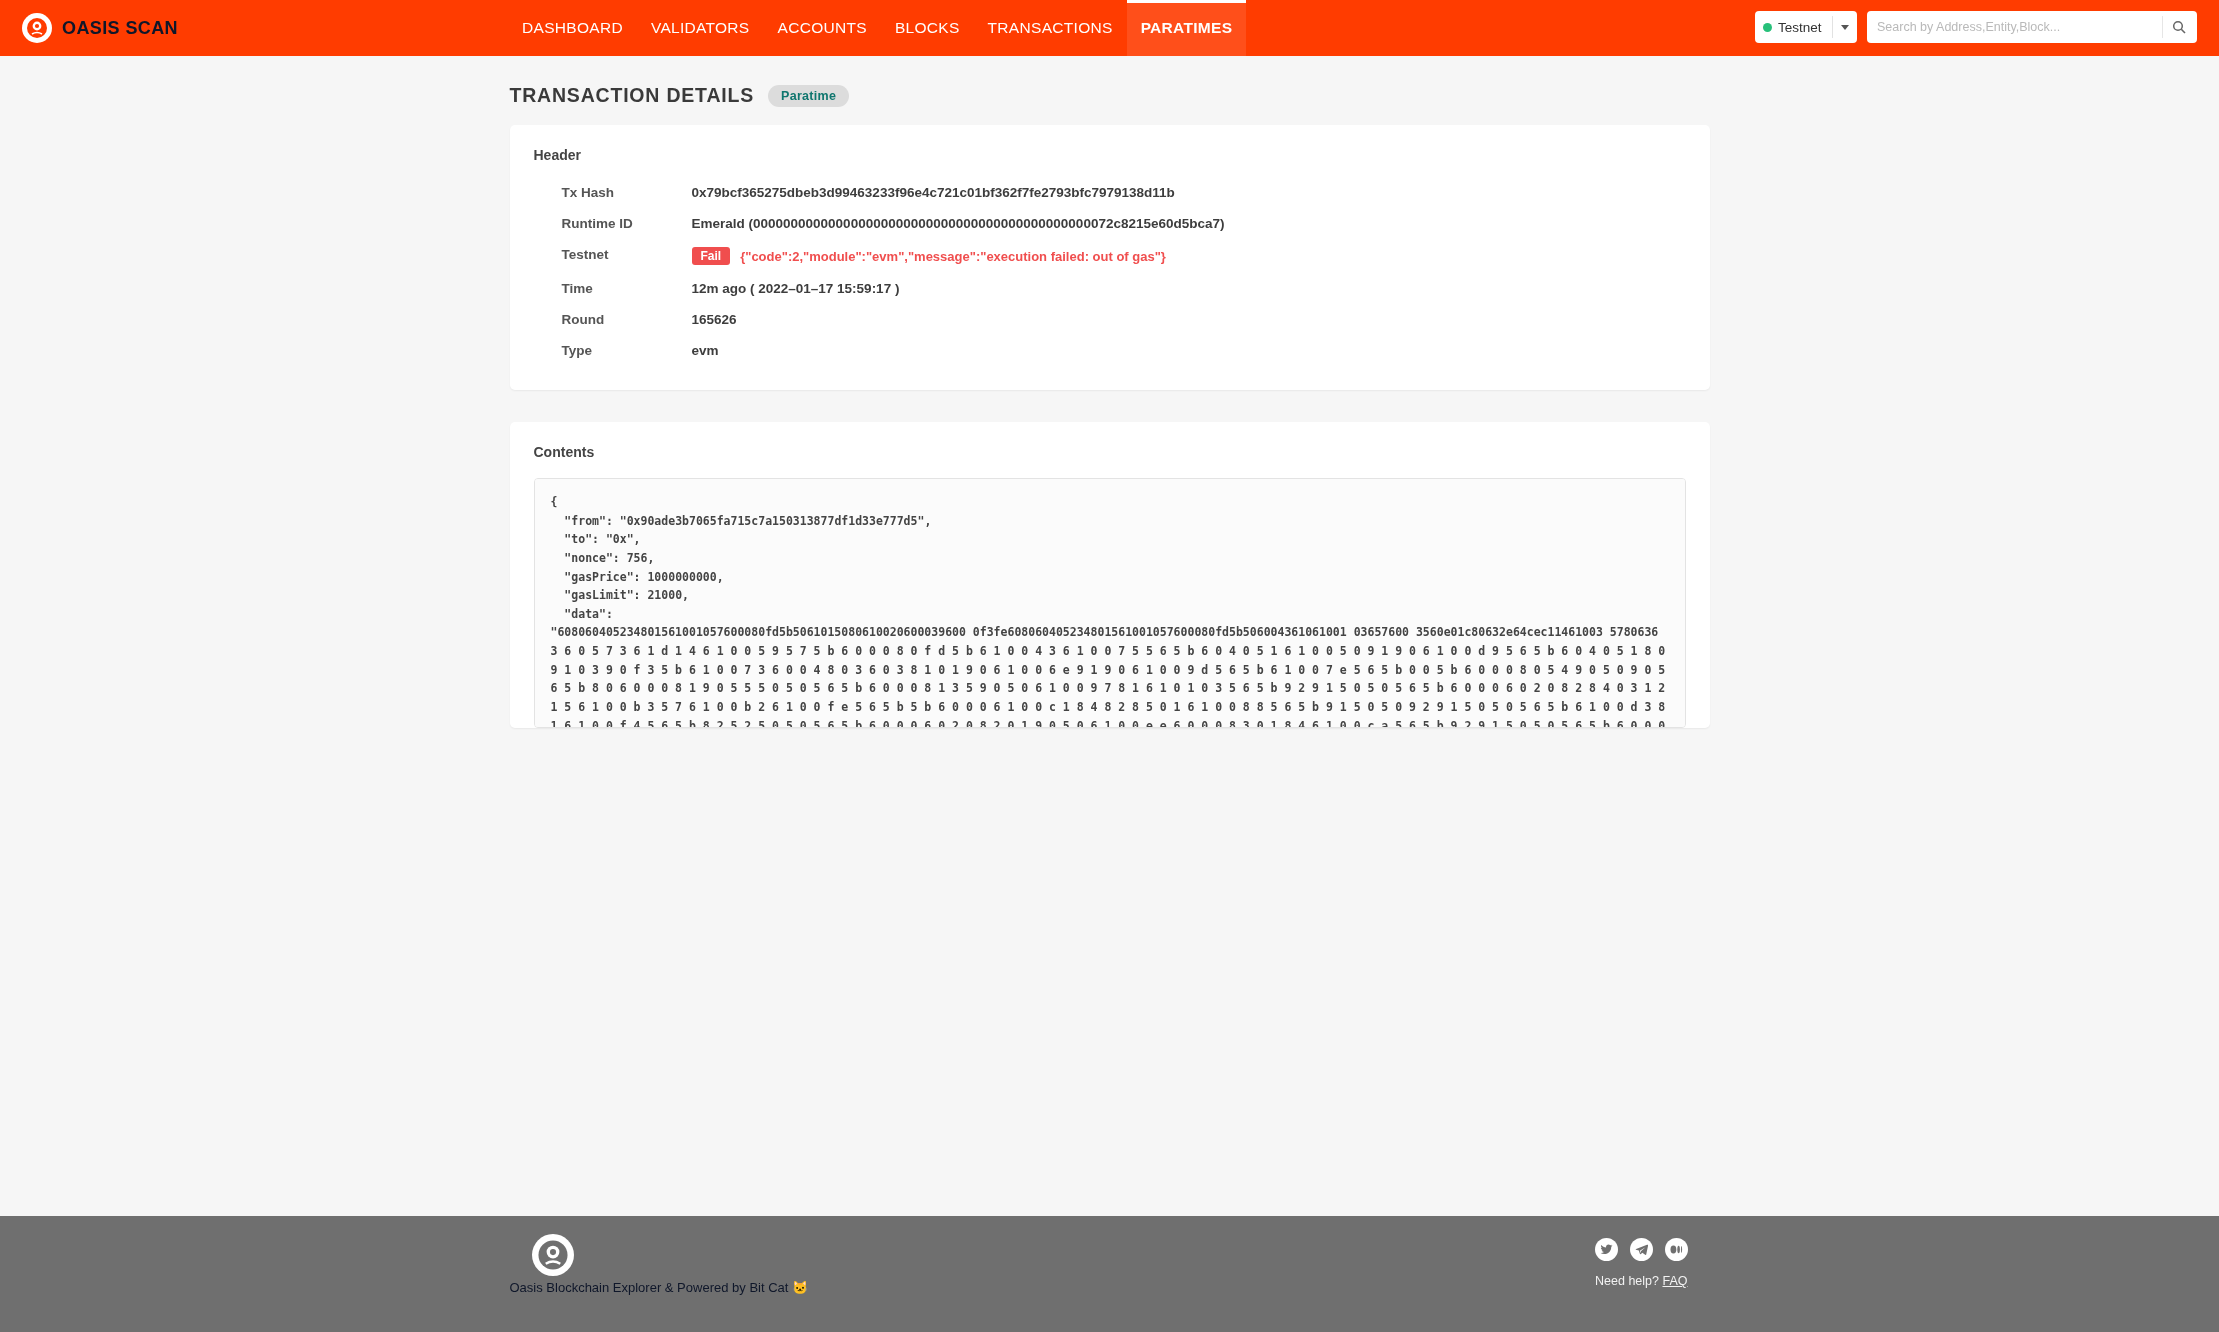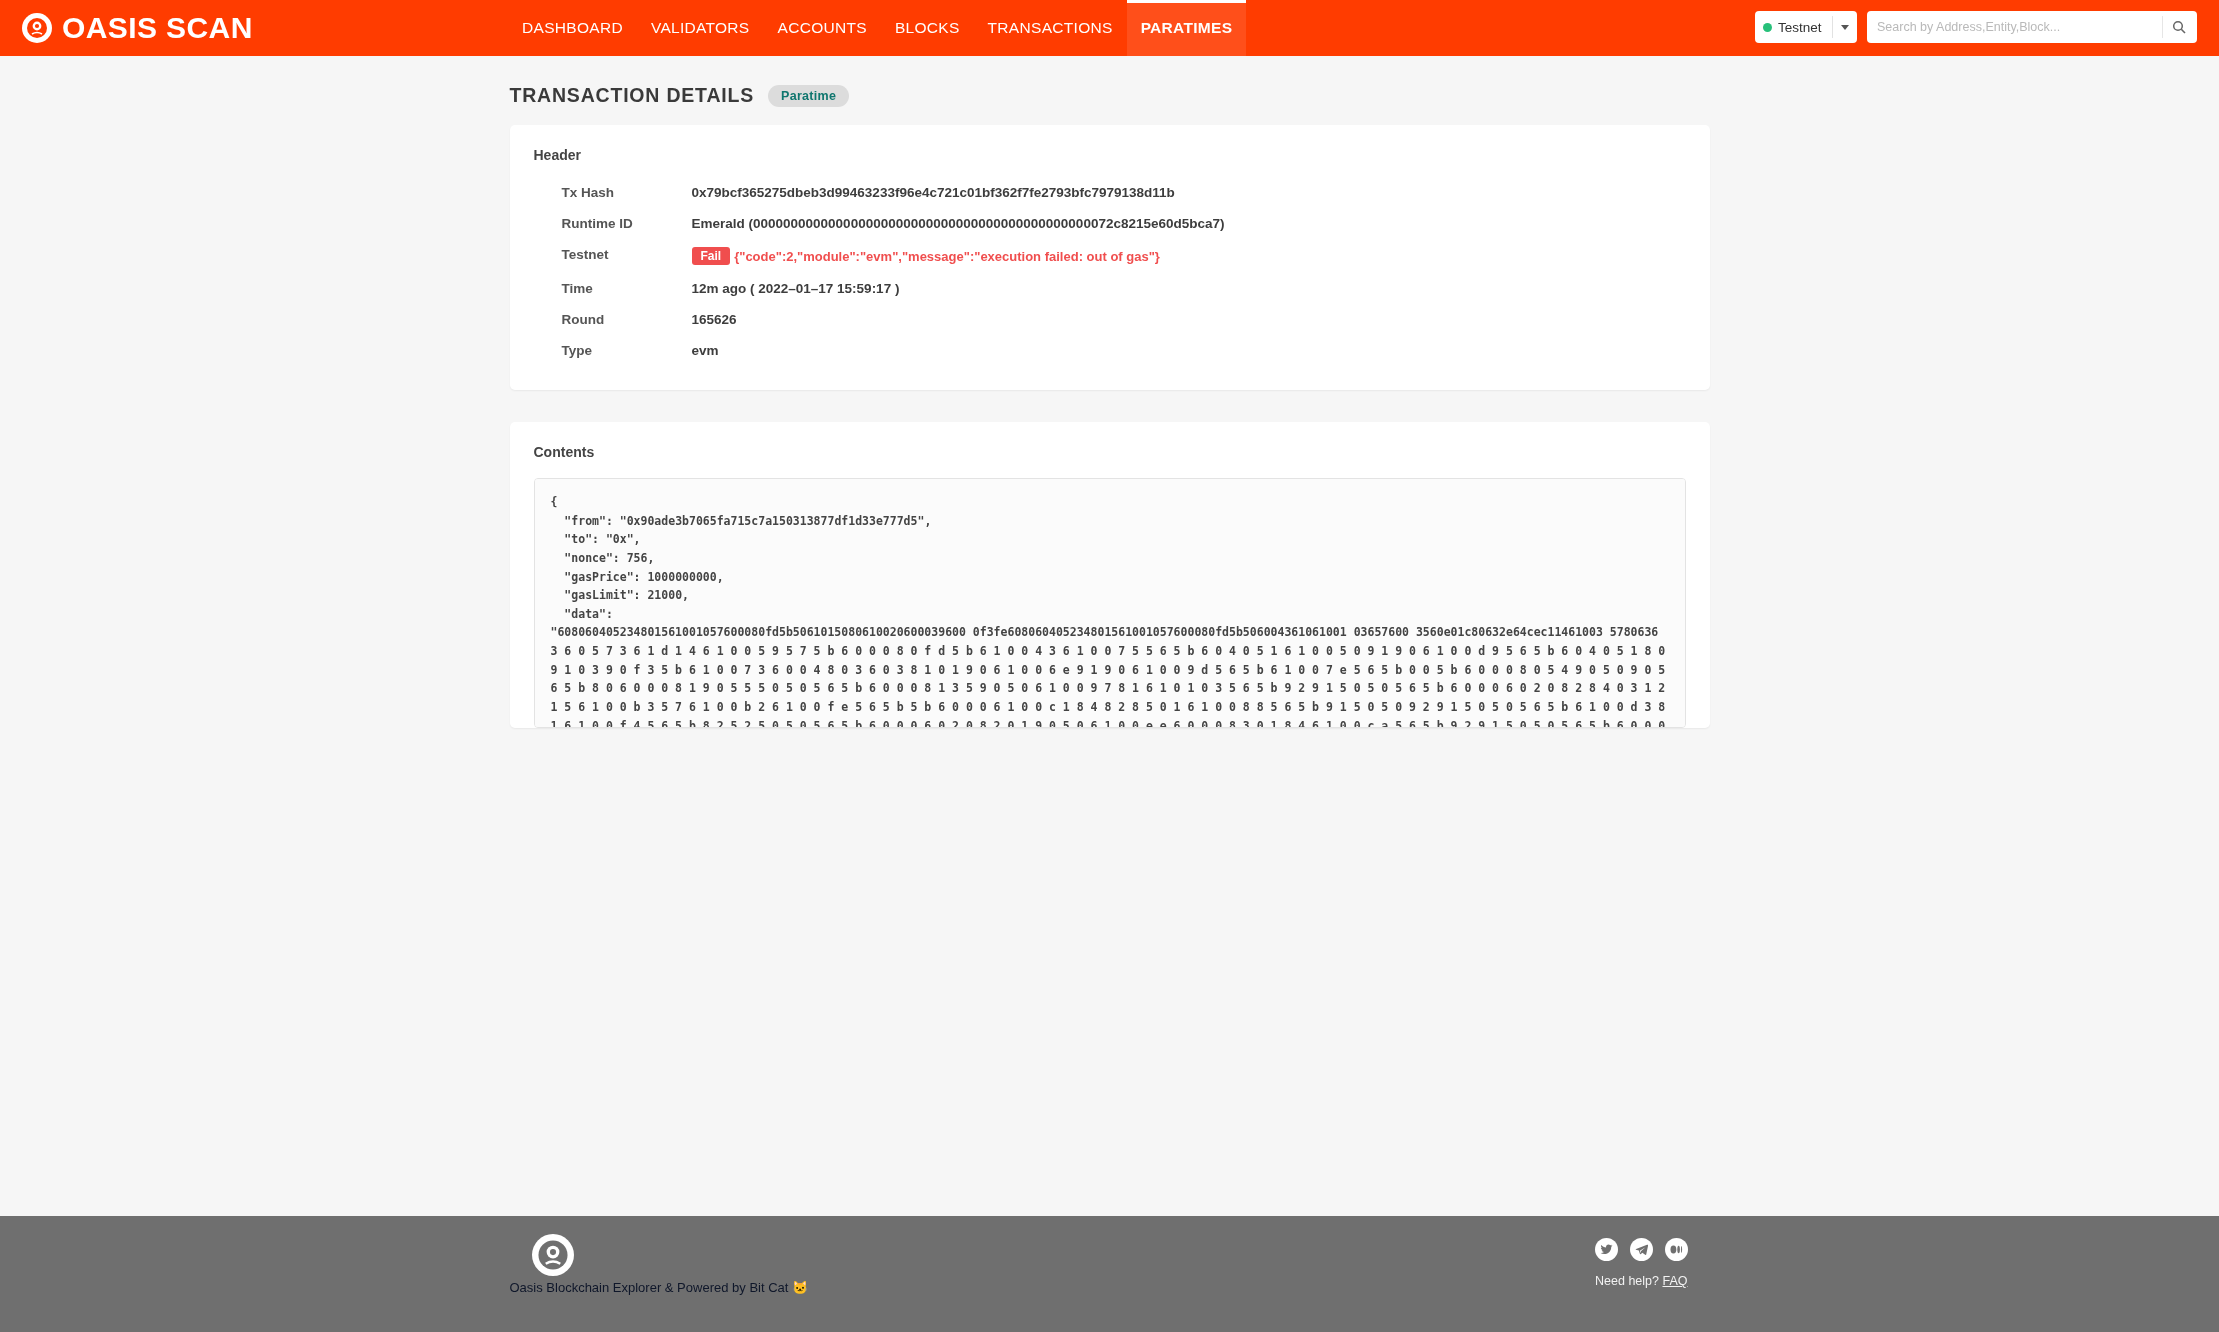--- a/index.html
+++ b/index.html
@@ -17,22 +17,22 @@
     height: 56px;
     background: #ff3c00;
     display: flex;
     align-items: center;
     padding: 0 22px;
   }
   .brand {
     display: flex;
     align-items: center;
     gap: 10px;
-    color: #ffffff;
-    font-size: 30px;
+    color: #0f172a;
+    font-size: 18px;
     font-weight: 700;
     letter-spacing: 0.4px;
     white-space: nowrap;
   }
   .brand-logo {
     width: 30px; height: 30px;
     border-radius: 50%;
     background: #ffffff;
     display: flex; align-items: center; justify-content: center;
   }
@@ -187,21 +187,21 @@
     flex: none;
     color: #555;
     padding-left: 28px;
   }
   .row .v {
     color: #3d3d3d;
     word-break: break-all;
   }
   .v-link { color: #3b8fe0; cursor: pointer; }
 
-  .status-line { display: flex; align-items: center; gap: 4px; }
+  .status-line { display: flex; align-items: center; gap: 10px; }
   .fail-badge {
     background: #f04e4e;
     color: #fff;
     font-size: 12px;
     border-radius: 3px;
     padding: 3px 9px;
     line-height: 1;
   }
   .fail-msg { color: #f04e4e; font-size: 13px; }
 

